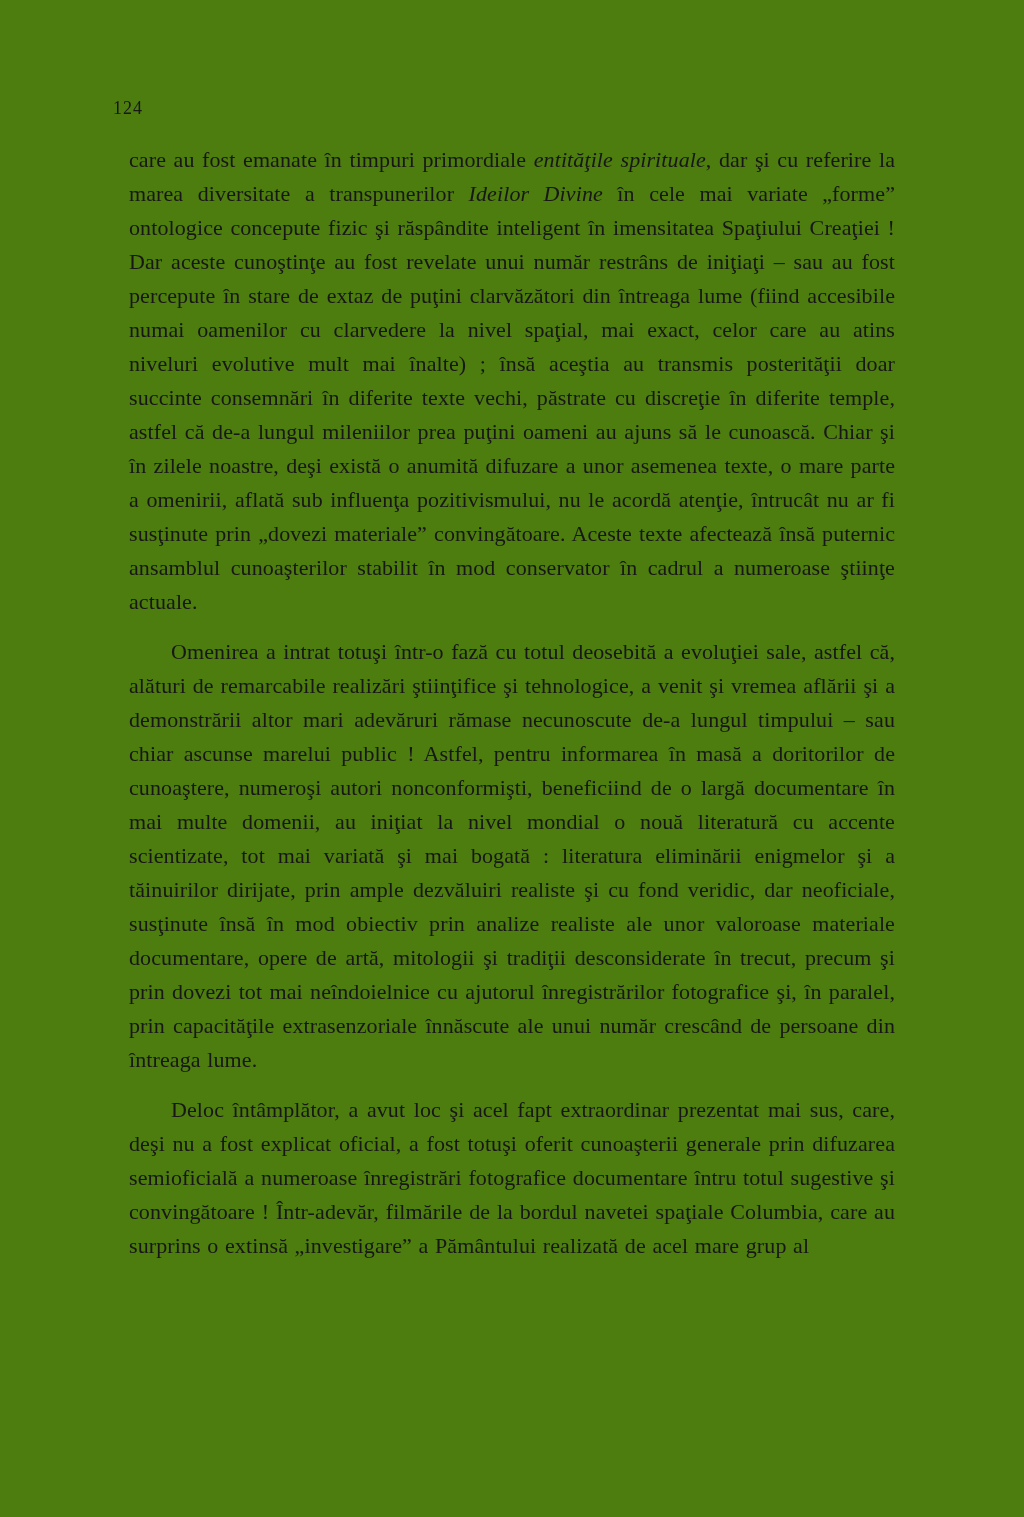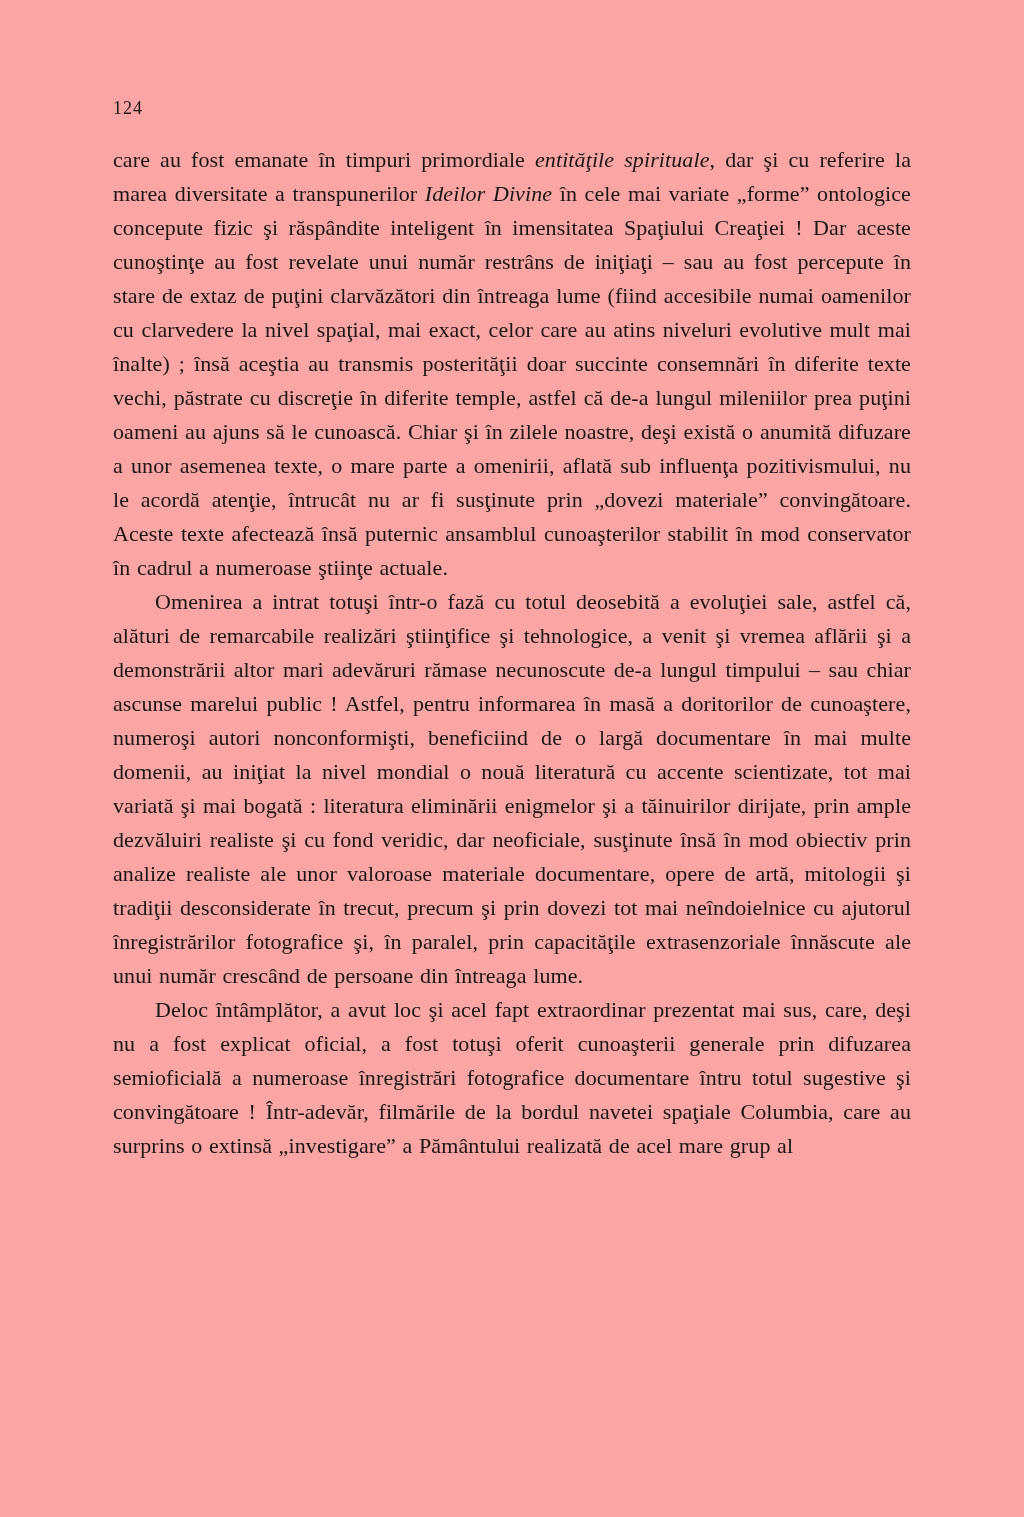--- a/index.html
+++ b/index.html
@@ -7,21 +7,21 @@
     margin: 0;
     padding: 0;
     background: #ffffff;
   }
 
   .page {
     position: relative;
     width: 1024px;
     height: 1517px;
     box-sizing: border-box;
-    background: #fca5a5;
+    background: #4d7c0f;
     padding: 95px 113px 0 113px;
     font-family: "Liberation Serif", "DejaVu Serif", serif;
     color: #171717;
     overflow: hidden;
   }
 
   .page-header {
     position: relative;
     height: 28px;
     text-align: center;
@@ -44,21 +44,21 @@
 
   .page-body {
     font-size: 22px;
     line-height: 34px;
     text-align: justify;
     letter-spacing: 0.1px;
     word-spacing: 1px;
   }
 
   .page-body p {
-    margin: 0;
+    margin: 16px;
     padding: 0;
   }
 
   .page-body p.indent {
     text-indent: 42px;
   }
 
   .page-body em {
     font-style: italic;
   }

